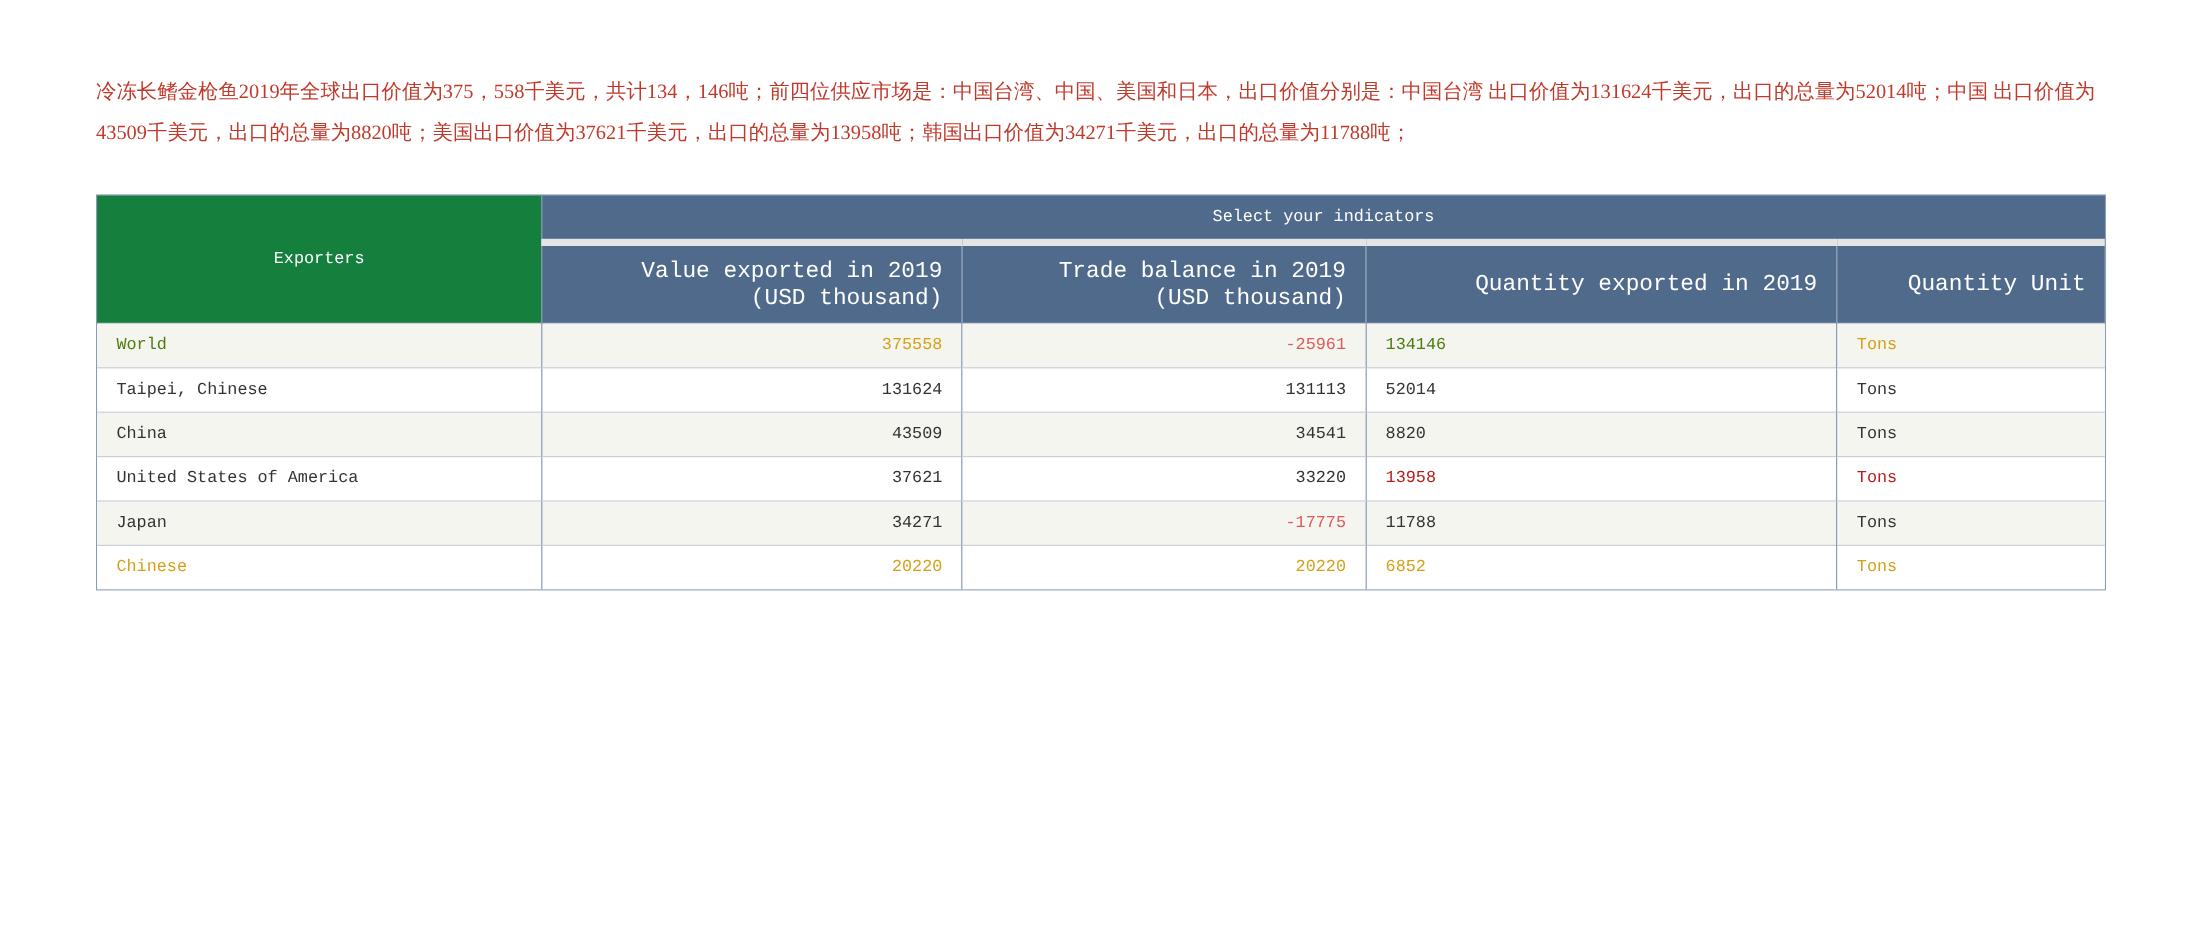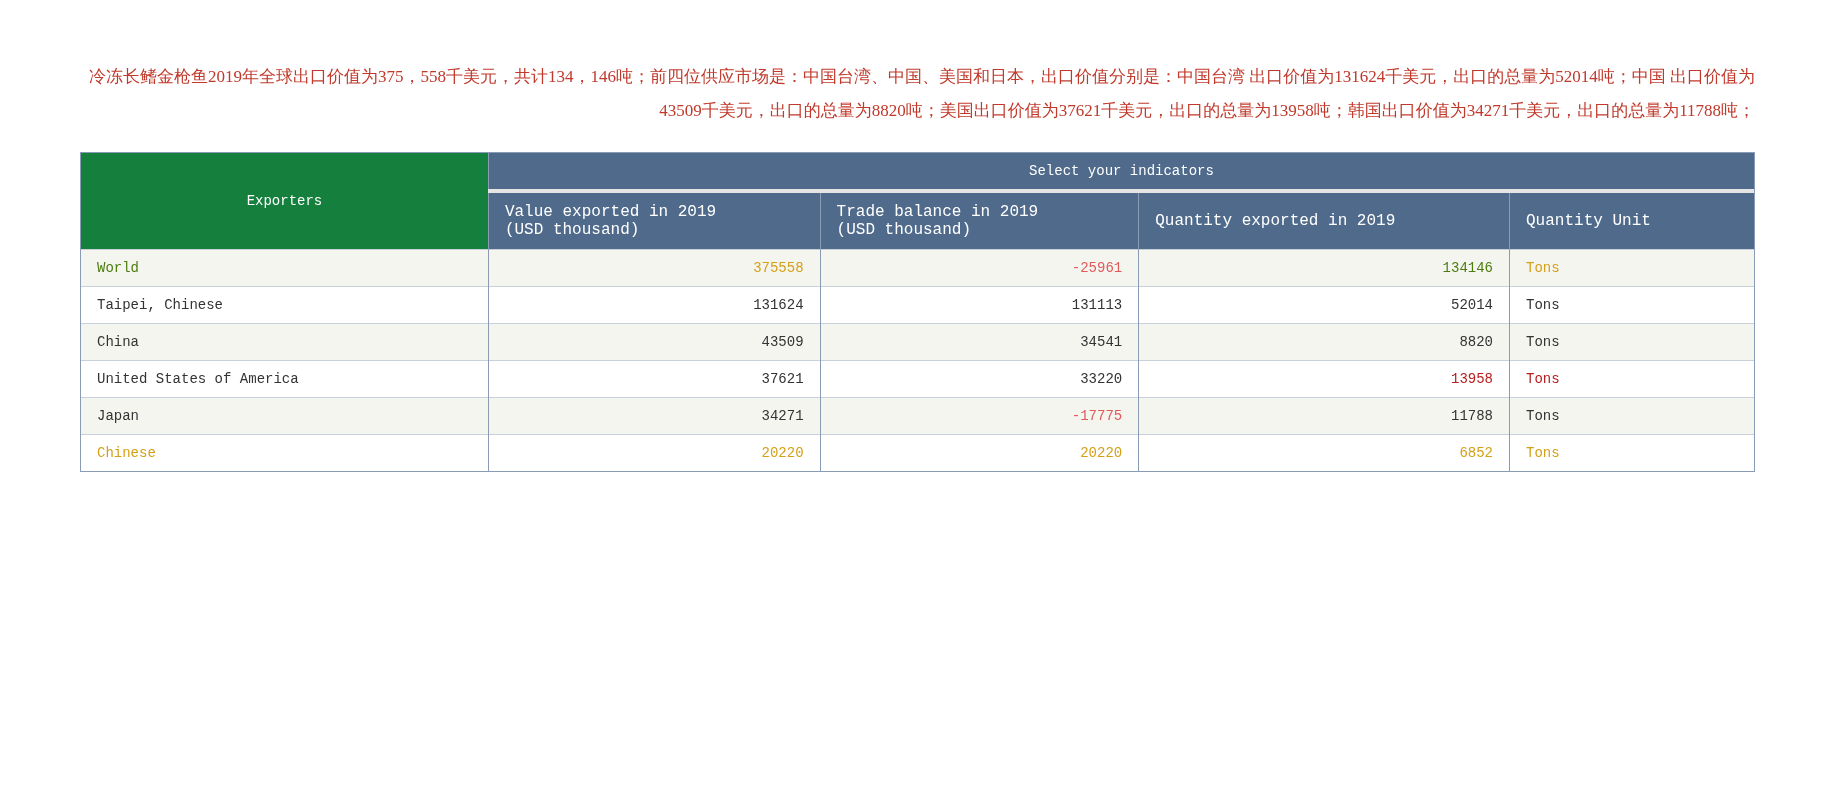--- a/index.html
+++ b/index.html
@@ -12,23 +12,22 @@
       background-color: #ffffff;
       font-family: "SimSun", "宋体", serif;
       width: 1835px;
       min-height: 792px;
       padding: 60px 80px;
     }
 
     .intro-text {
       font-size: 17px;
       line-height: 2;
-      margin-bottom: 24px;
+      margin-bottom: 34px;
       color: #333;
-      text-align: right;
     }
 
     .intro-highlight {
       color: #c0392b;
     }
 
     .table-container {
       margin-top: 20px;
       border: 1px solid #8a9bb5;
     }
@@ -51,24 +50,24 @@
       font-weight: normal;
     }
 
     thead tr.header-row-2 {
       background-color: #4f6a8a;
       color: #ffffff;
     }
 
     thead tr.header-row-2 th {
       padding: 10px 16px;
-      text-align: left;
-      font-weight: normal;
-      border-top: 4px solid #e5e5e5;
-      font-size: 16px;
+      text-align: right;
+      font-weight: normal;
+      border-top: 6px solid #e5e5e5;
+      font-size: 19px;
     }
 
     .exporter-col-header {
       background-color: #15803d;
       color: #ffffff;
       text-align: center;
       vertical-align: middle;
       padding: 10px 16px;
       font-weight: normal;
       font-size: 14px;
@@ -110,21 +109,20 @@
       text-align: right;
       min-width: 220px;
     }
 
     .col-trade {
       text-align: right;
       min-width: 220px;
     }
 
     .col-quantity {
-      text-align: right;
       min-width: 220px;
     }
 
     .col-unit {
       text-align: left;
       min-width: 180px;
     }
 
     .color-purple {
       color: #4d7c0f;

